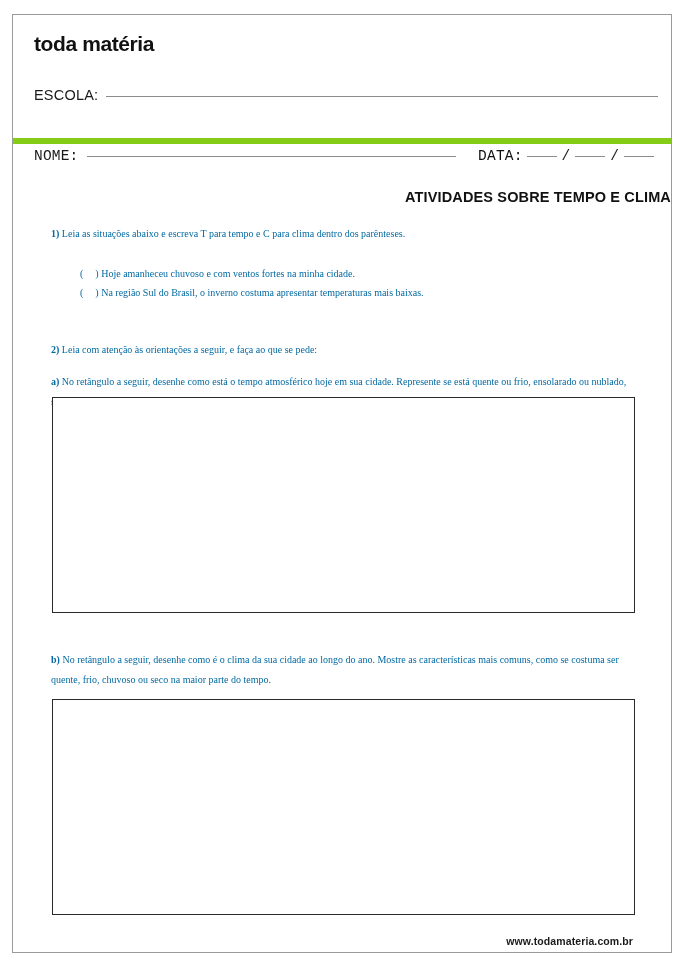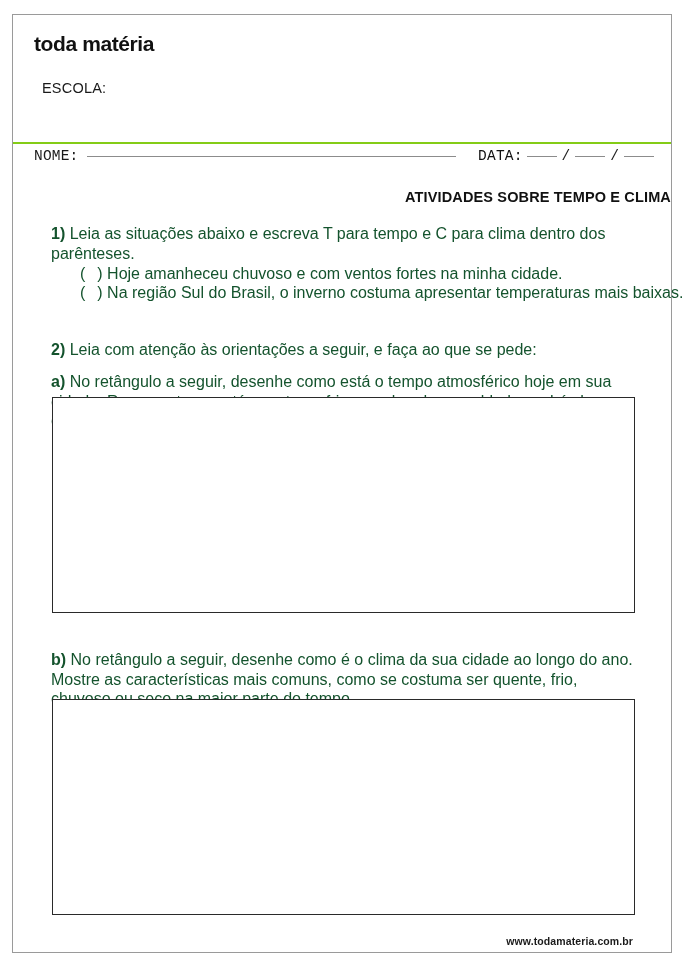--- a/index.html
+++ b/index.html
@@ -26,21 +26,21 @@
     background: #ffffff;
   }
 
   
   .header {
     position: absolute;
     left: 0;
     top: 0;
     width: 100%;
     height: 129px;
-    border-bottom: 2px solid #84cc16;
+    border-bottom: 6px solid #84cc16;
     box-sizing: border-box;
   }
 
   .logo {
     position: absolute;
     left: 21px;
     top: 17px;
     font-size: 21px;
     font-weight: bold;
     letter-spacing: -0.4px;
@@ -48,21 +48,21 @@
     white-space: nowrap;
   }
 
   .field-row {
     position: absolute;
     left: 21px;
     display: flex;
     align-items: baseline;
     white-space: nowrap;
   }
-  .field-escola { top: 65px; width: 624px; flex-direction: column; }
+  .field-escola { top: 72px; width: 624px; }
   .field-nome   { top: 89px; width: 624px; font-family: Liberation Mono, monospace; }
 
   .field-label {
     font-size: 14.5px;
     letter-spacing: 0.2px;
     color: #1a1a1a;
   }
 
   .rule {
     flex: 1 1 auto;
@@ -116,23 +116,24 @@
     text-align: right;
     font-size: 14.5px;
     font-weight: bold;
     letter-spacing: 0.15px;
   }
 
   .q-block {
     position: absolute;
     left: 38px;
     width: 584px;
-    font-size: 16px;
+    font-size: 10px;
     line-height: 19.5px;
-    color: #14532d;
+    color: #0369a1;
+    font-family: Liberation Serif, serif;
   }
 
   .q1       { top: 80px; }
   .items    { top: 120px; margin-left: 29px; }
   .q2       { top: 196px; }
   .qa       { top: 228px; }
   .qb       { top: 506px; }
 
   .marker { font-weight: bold; }
 

